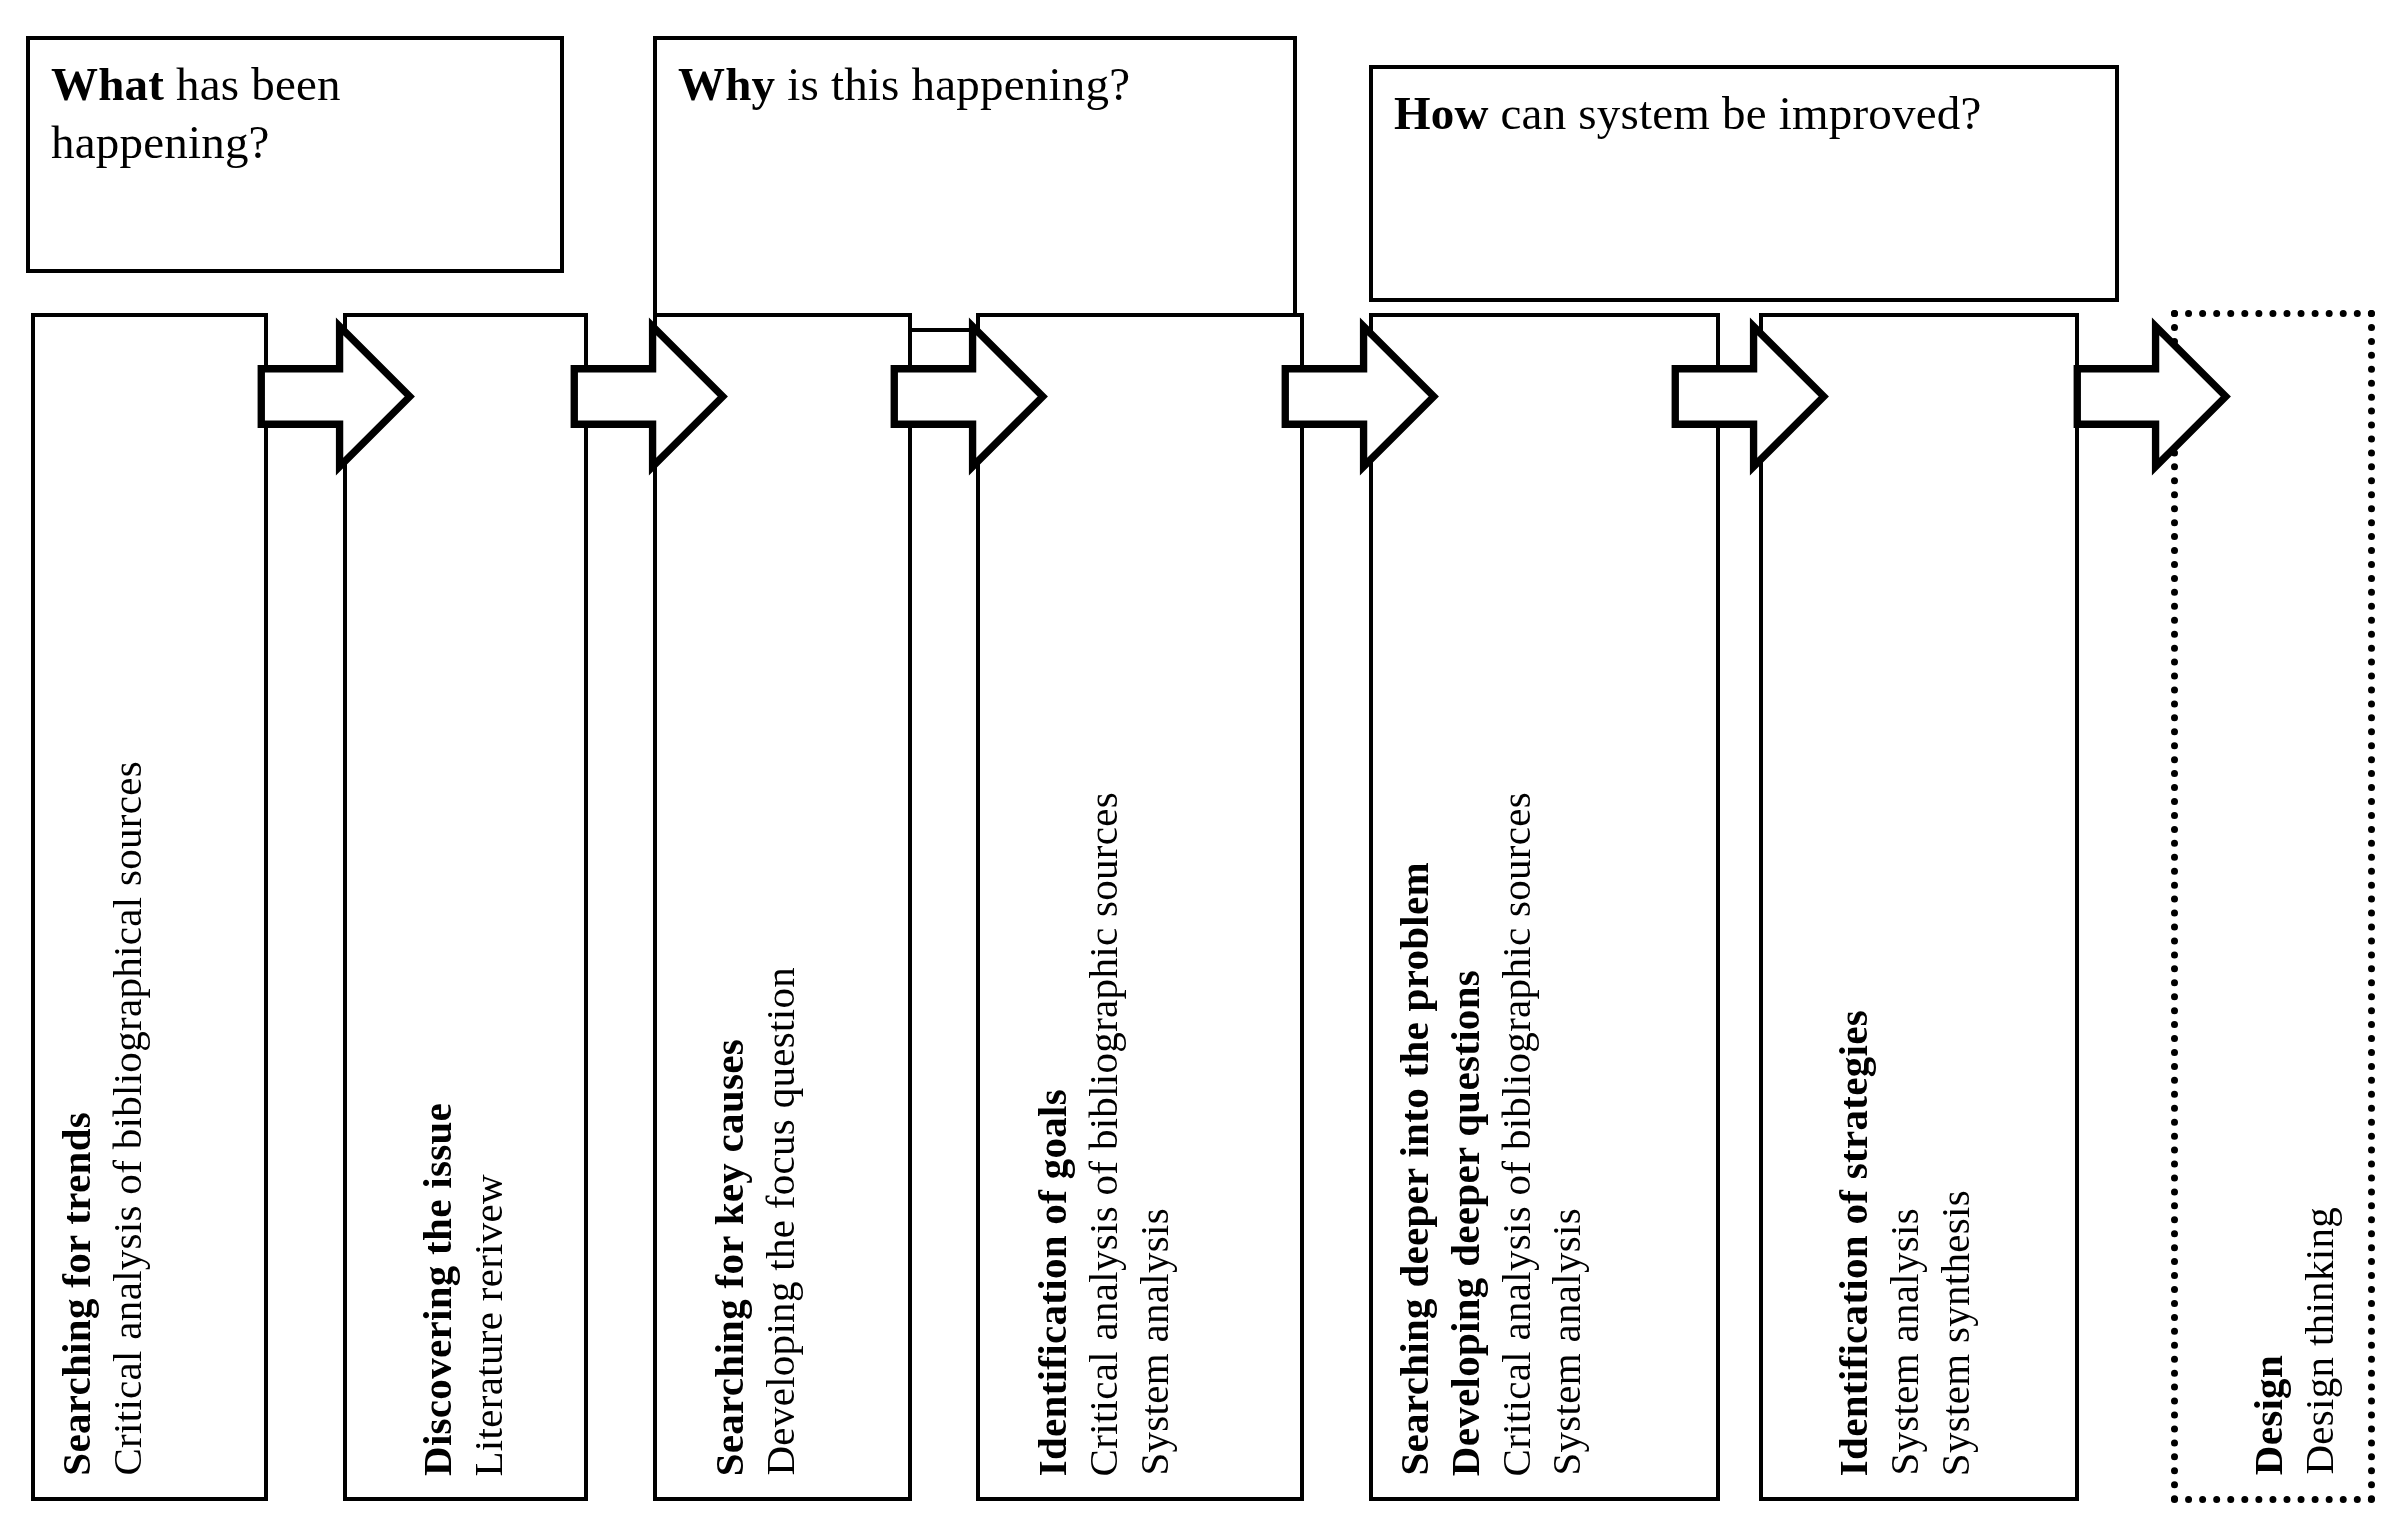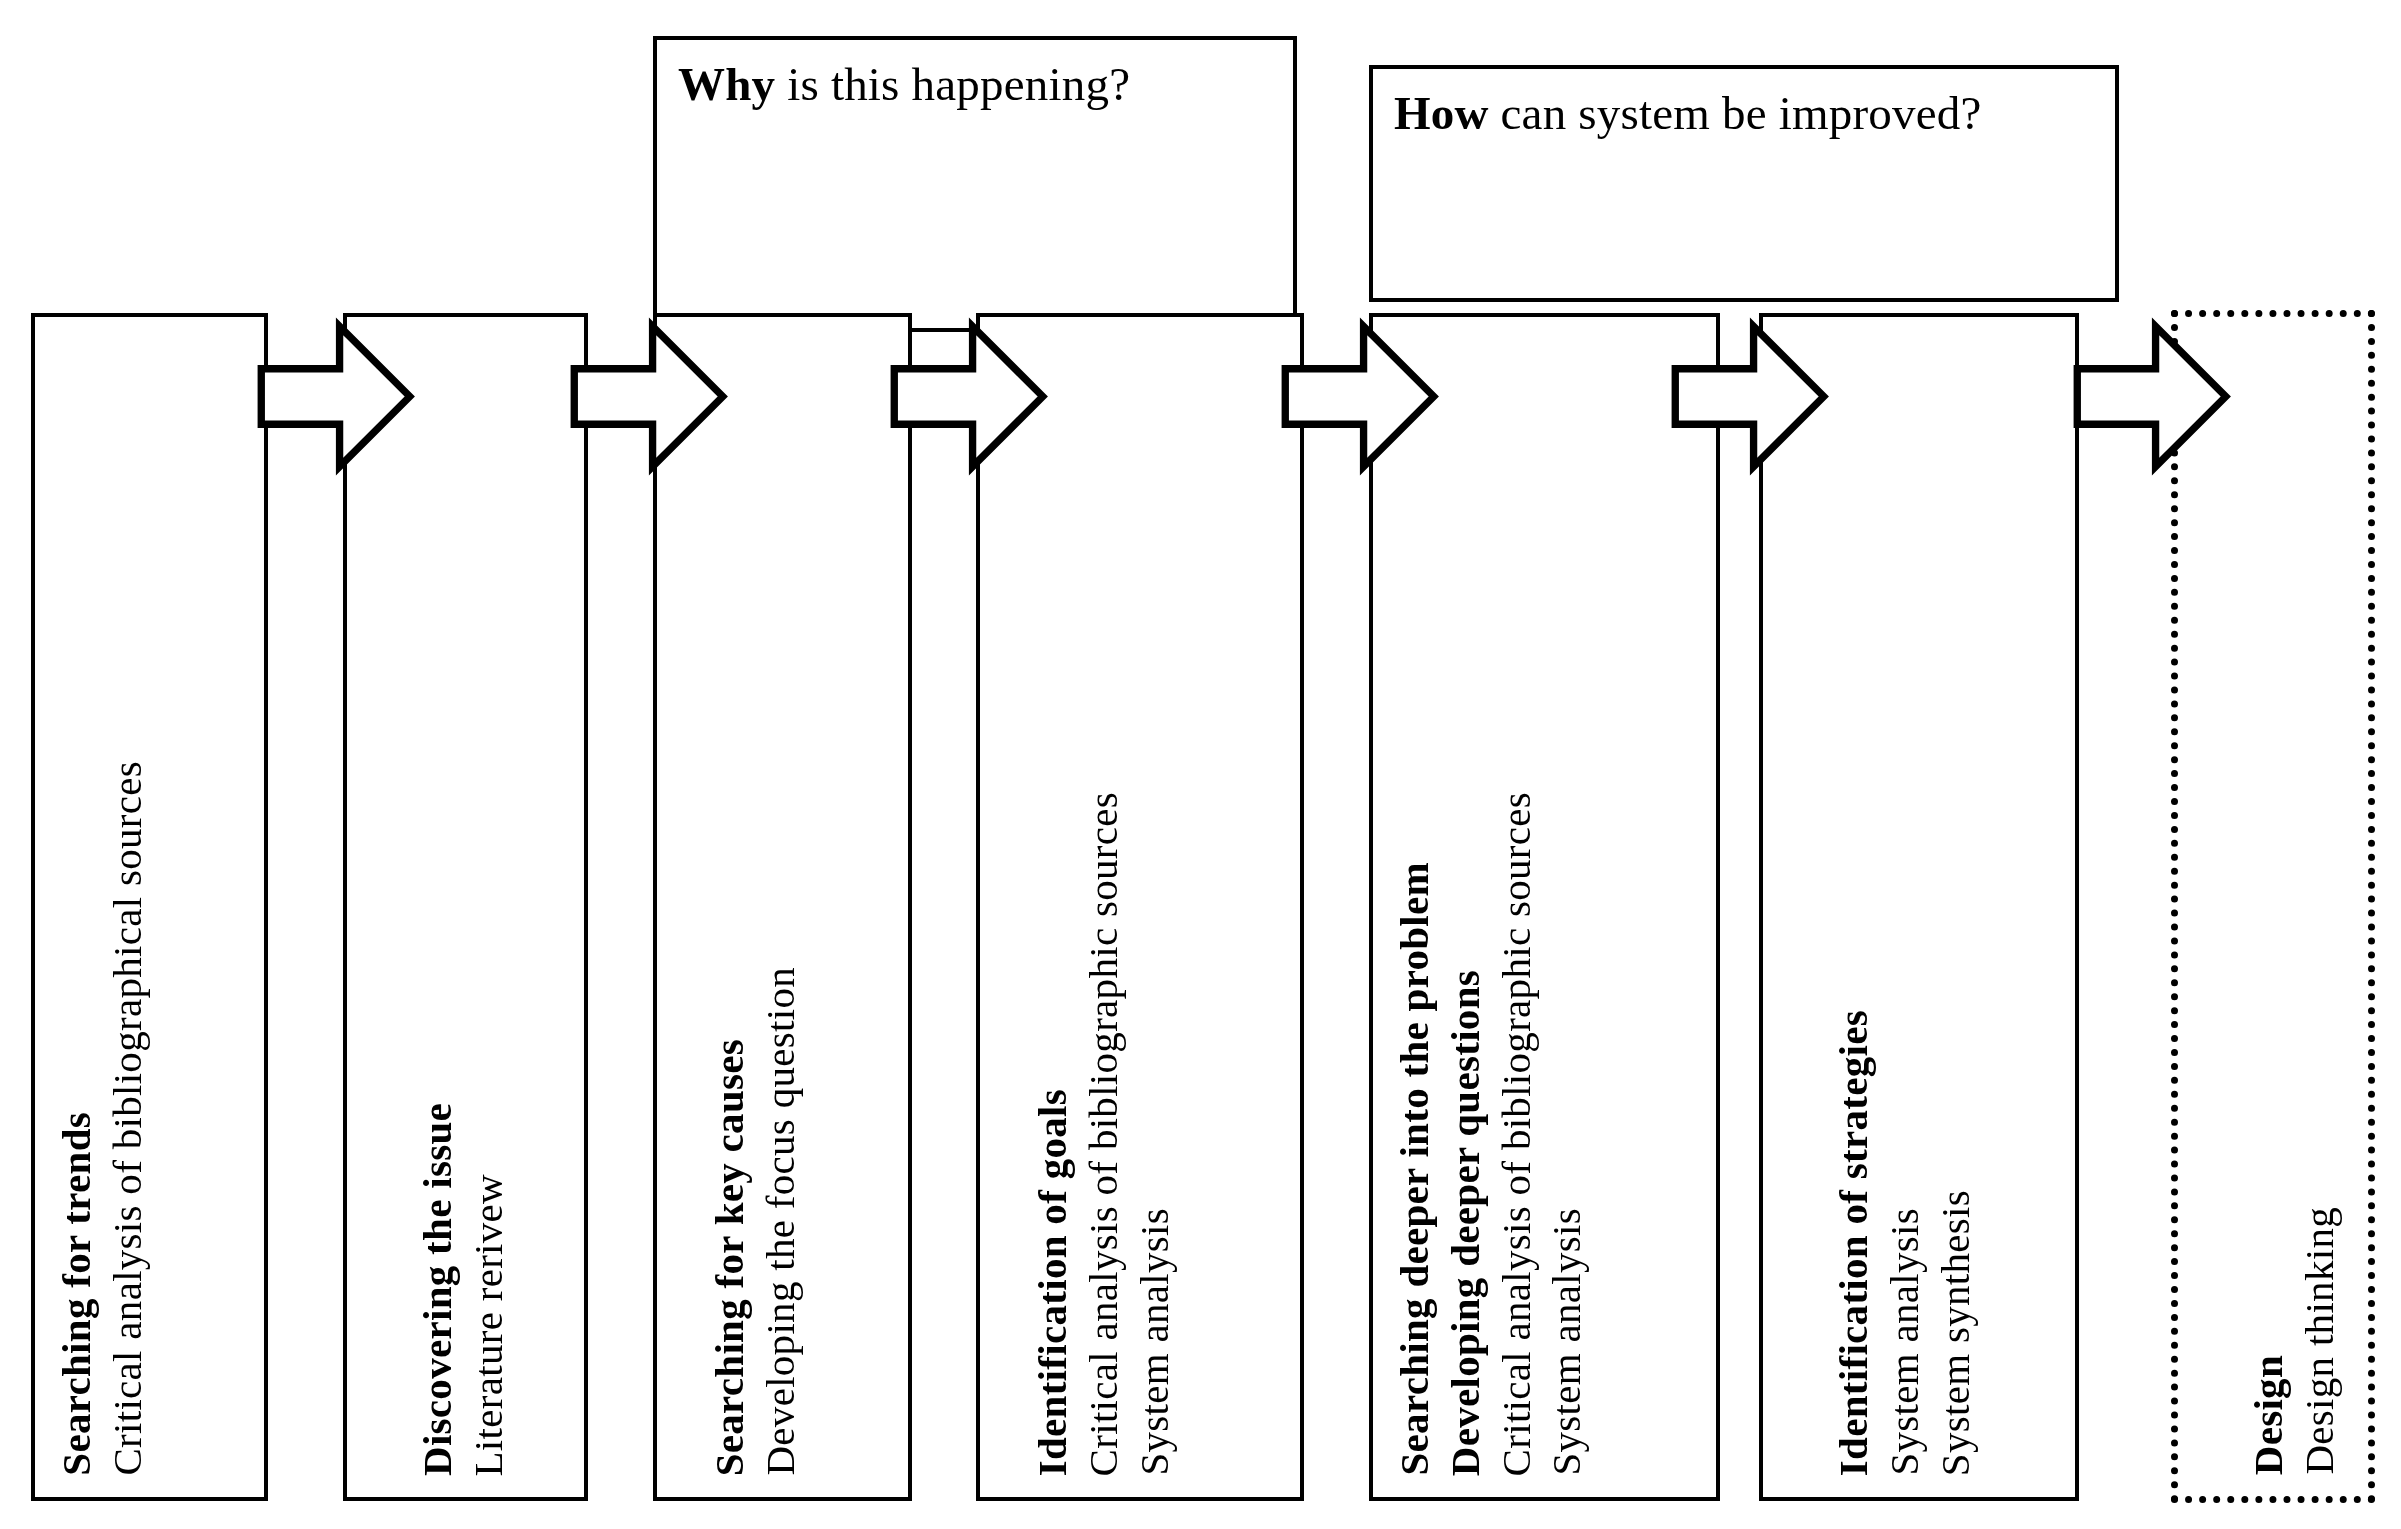--- a/index.html
+++ b/index.html
@@ -88,20 +88,25 @@
   .arrow svg {
     display: block;
     overflow: visible;
   }
 </style>
 </head>
 <body>
 
 <div id="stage">
 
+  <div class="qbox" style="left:26px; top:36px; width:538px; height:237px;">
+    <div class="qbox-text">
+      <span class="lead">What</span><span> has been happening?</span>
+    </div>
+  </div>
 
   <div class="qbox" style="left:653px; top:36px; width:644px; height:296px;">
     <div class="qbox-text">
       <span class="lead">Why</span><span> is this happening?</span>
     </div>
   </div>
 
   <div class="qbox" style="left:1369px; top:36px; width:750px; height:237px;margin-top:29px;">
     <div class="qbox-text">
       <span class="lead">How</span><span> can system be improved?</span>

